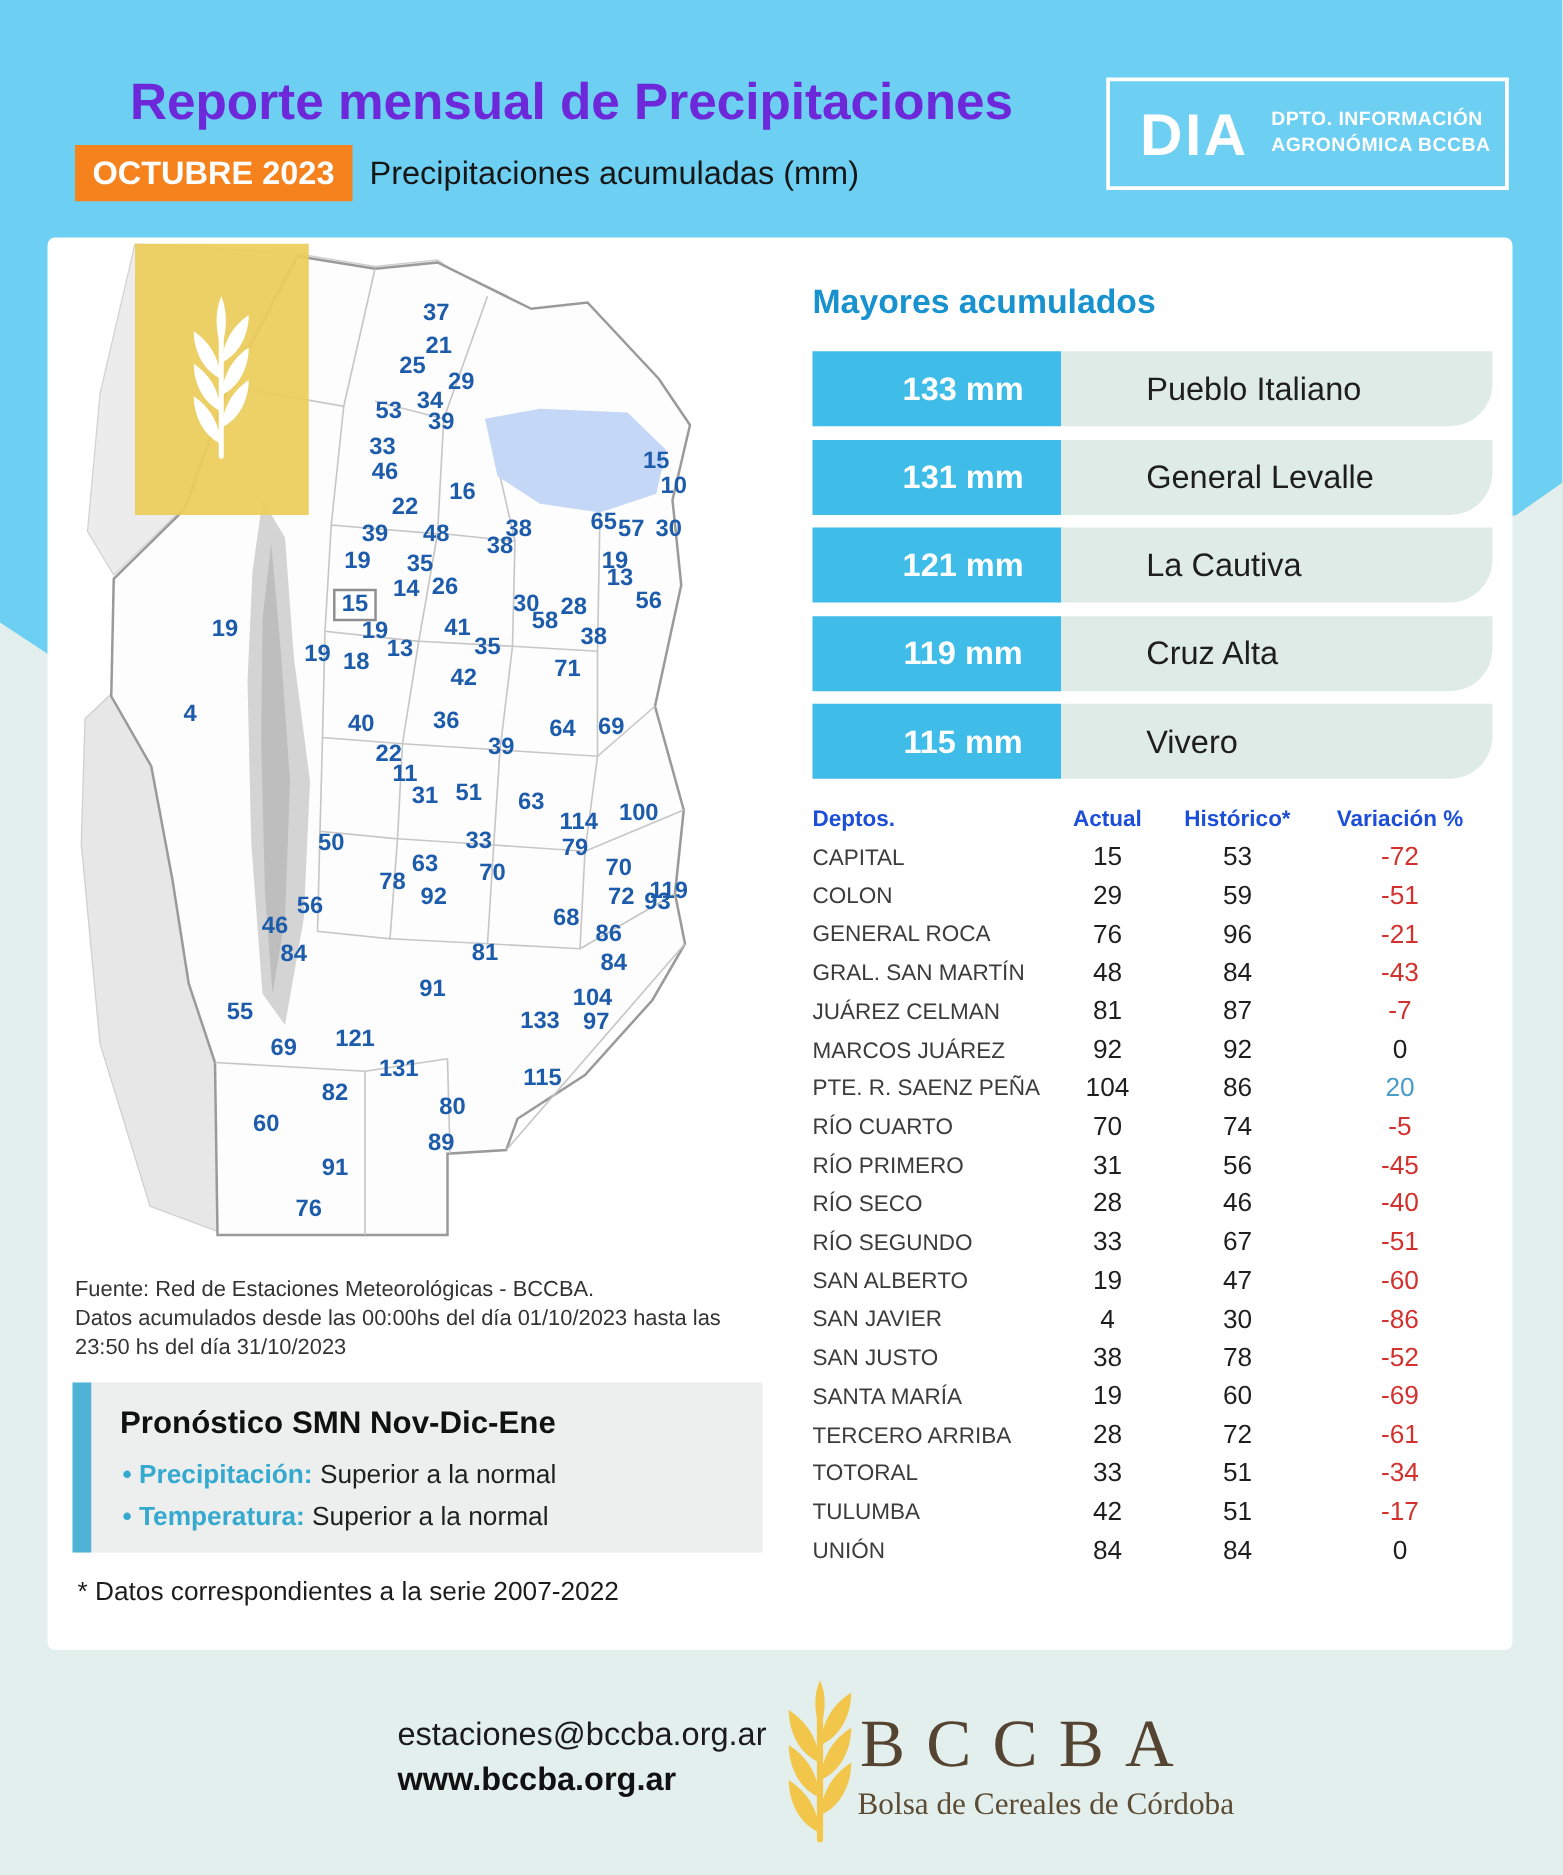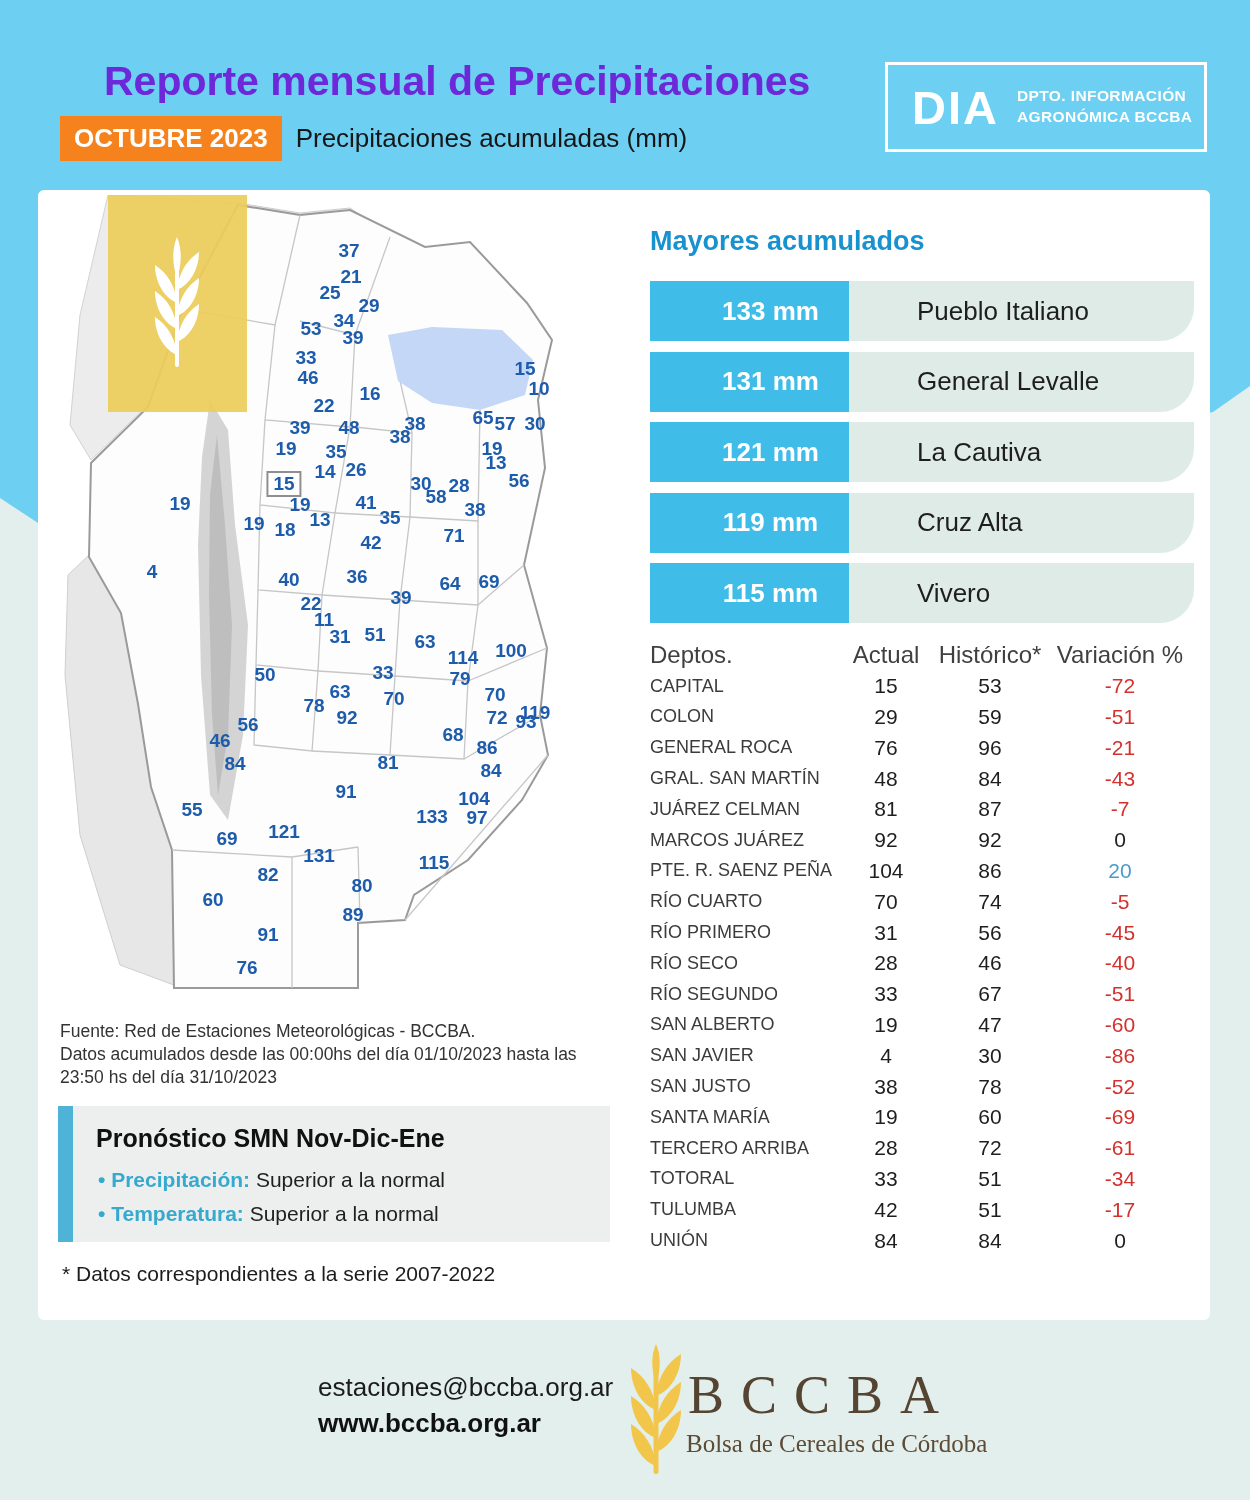--- a/index.html
+++ b/index.html
@@ -28,21 +28,21 @@
   .may-title{position:absolute;left:650px;top:226px;font-size:27px;font-weight:bold;color:#1792CF;z-index:4;}
   .may-rows{position:absolute;left:650px;top:281px;z-index:4;}
   .may-row{display:flex;margin-bottom:10.5px;}
   .may-val{width:157px;height:60px;background:#3FBDE8;color:#fff;font-size:26px;font-weight:bold;
            display:flex;align-items:center;justify-content:center;padding-left:42px;}
   .may-name{width:345px;height:60px;background:#DFEBE7;border-radius:0 0 34px 0;color:#1e1e1e;
             font-size:26px;font-weight:normal;display:flex;align-items:center;padding-left:68px;box-sizing:border-box;}
   
   .tbl{position:absolute;left:650px;top:640px;width:542px;z-index:4;}
   .trow{display:grid;grid-template-columns:190px 92px 116px 144px;height:30.8px;align-items:center;}
-  .th{font-size:24px;font-weight:normal;color:#404040;}
+  .th{font-size:18px;font-weight:bold;color:#1d4ed8;}
   .td-name{font-size:18px;color:#3C3C3C;}
   .td-num{font-size:21px;color:#1E1E1E;text-align:center;}
   .td-var{font-size:21px;text-align:center;}
   .var-neg{color:#D3312E;} .var-pos{color:#4A9CC9;} .var-zero{color:#1E1E1E;}
   .th.c{text-align:center;}
   
   .fuente{position:absolute;left:60px;top:1020px;width:565px;font-size:17.5px;line-height:23px;color:#333;z-index:4;}
   .pron{position:absolute;left:58px;top:1106px;width:552px;height:136px;background:#EDEEEE;z-index:4;}
   .pron-bar{position:absolute;left:0;top:0;width:15px;height:136px;background:#4FB3D8;}
   .pron-title{position:absolute;left:38px;top:18px;font-size:25px;font-weight:bold;color:#111;}

